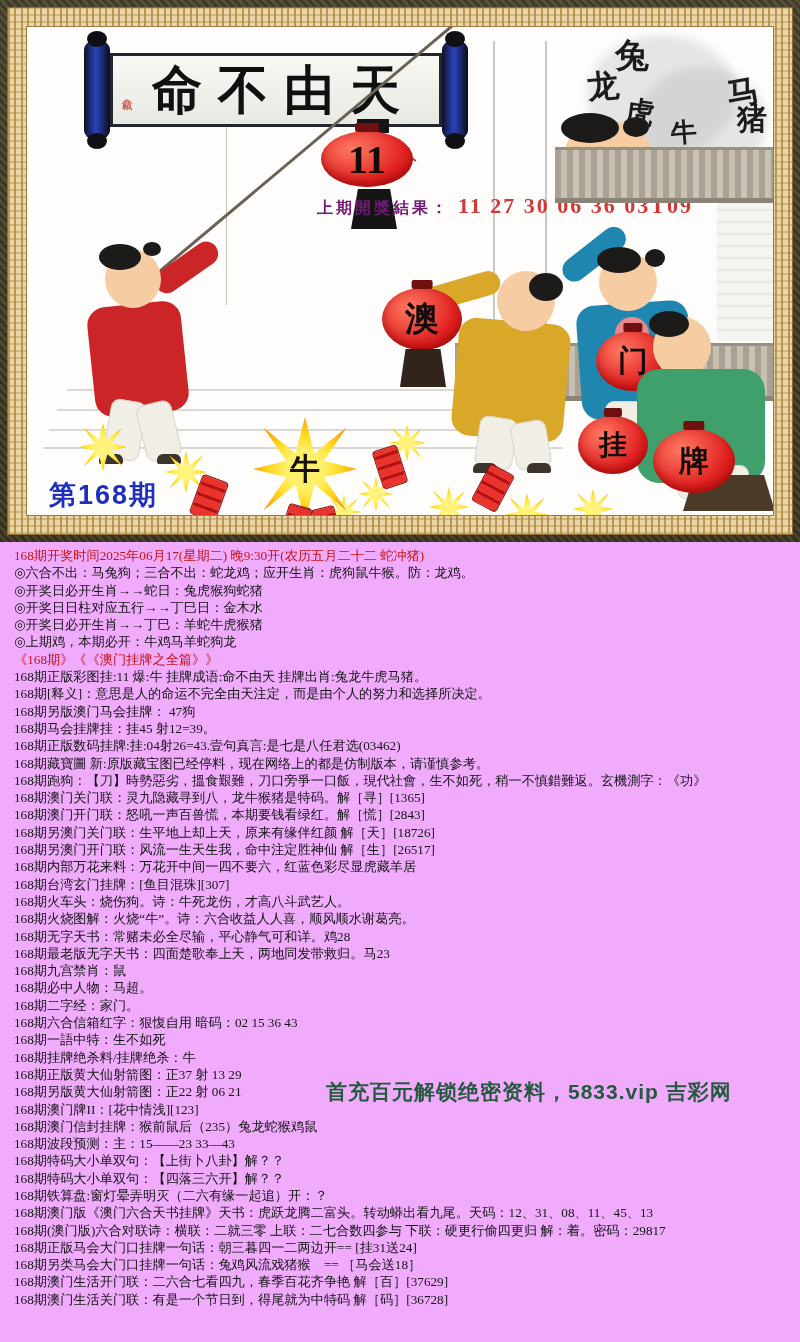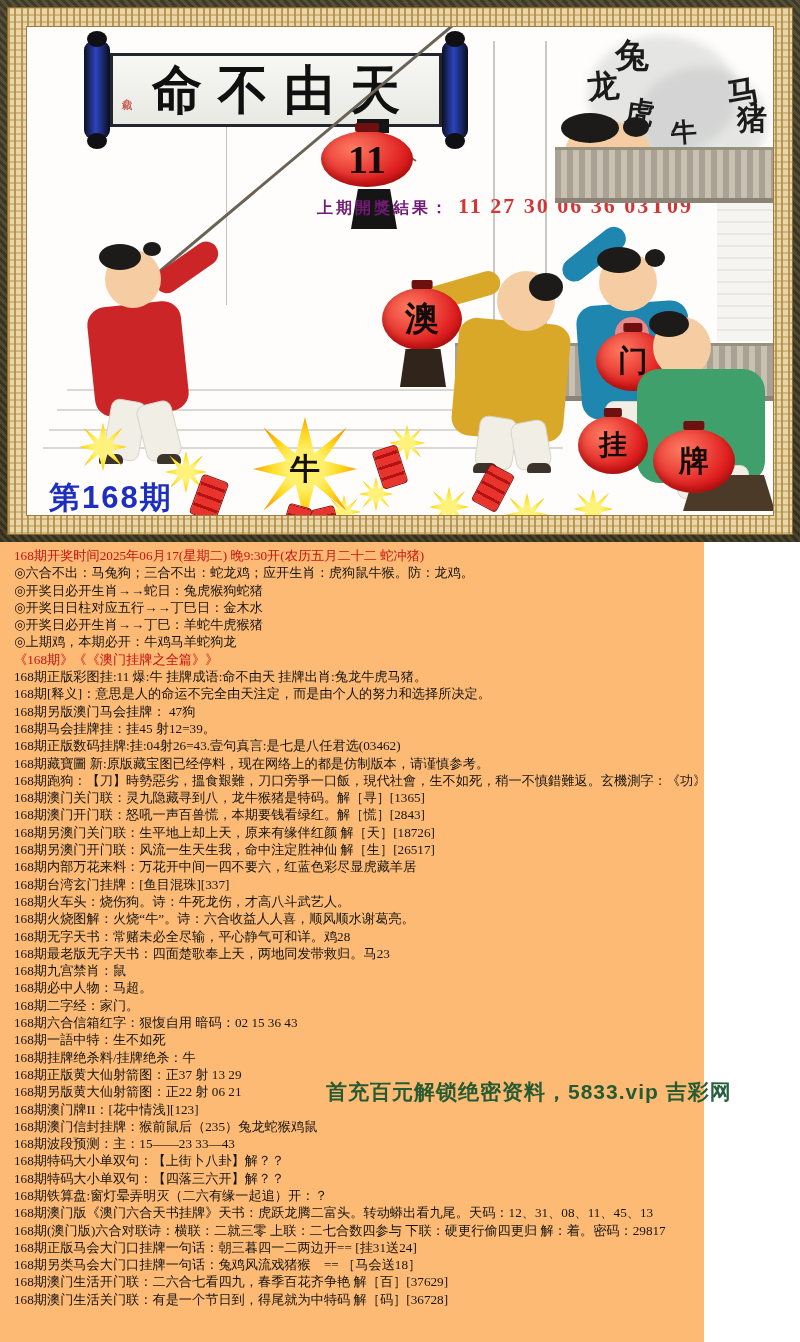--- a/index.html
+++ b/index.html
@@ -69,28 +69,28 @@
 
   
   .burst{position:absolute;background:radial-gradient(circle,#fff27a 0 28%,#ffdf1e 55%,#ffac00 78%,#ff7a00 100%);
     clip-path:polygon(50% 0%,59% 35%,90% 10%,68% 42%,100% 50%,68% 58%,90% 90%,59% 65%,50% 100%,41% 65%,10% 90%,32% 58%,0% 50%,32% 42%,10% 10%,41% 35%)}
   .burst.niu{display:flex;align-items:center;justify-content:center;font-weight:bold;font-size:30px;color:#151005;
     background:radial-gradient(circle,#fff06a 0 26%,#ffd81e 48%,#ff9c00 72%,#ff5400 100%)}
   .bundle{position:absolute;border-radius:4px;border:1px solid #8e0f0f;
     background:repeating-linear-gradient(0deg,#e8342c 0 8px,#b31212 8px 11px)}
 
   .issue{position:absolute;left:22px;top:450px;font-family:"Liberation Sans",sans-serif;
-    font-weight:bold;font-size:31px;color:#1e2fbe;letter-spacing:2px;
+    font-weight:bold;font-size:27px;color:#1e2fbe;letter-spacing:2px;
     text-shadow:-2px 0 #fff,2px 0 #fff,0 -2px #fff,0 2px #fff,2px 2px #fff,-2px -2px #fff}
   .result{position:absolute;left:290px;top:166px;display:flex;align-items:baseline;gap:8px;white-space:nowrap}
   .result .lab{font-size:16px;font-weight:bold;color:#701a75;letter-spacing:3px}
   .result .num{font-family:Liberation Serif, serif;font-size:22px;font-weight:bold;color:#d23737;letter-spacing:2px}
 
   
-  .textarea{position:absolute;left:0;top:542px;width:704px;height:800px;background:#fdba74;
+  .textarea{position:absolute;left:0;top:542px;width:800px;height:800px;background:#f0abfc;
     padding:5px 6px 0 14px;box-sizing:border-box;font-size:13.2px;line-height:17.3px;color:#141414}
   .tline{white-space:nowrap;overflow:hidden}
   .tline.red{color:#c41414}
   .watermark{position:absolute;left:326px;top:1078px;font-family:"Liberation Sans",sans-serif;
     font-weight:bold;font-size:21px;letter-spacing:1px;white-space:nowrap;opacity:.92}
 </style>
 </head>
 <body>
 
 <div class="frame">
@@ -226,21 +226,21 @@
     <div class="tline">168期另版澳门马会挂牌：  47狗</div>
     <div class="tline">168期马会挂牌挂：挂45 射12=39。</div>
     <div class="tline">168期正版数码挂牌:挂:04射26=43.壹句真言:是七是八任君选(03462)</div>
     <div class="tline">168期藏寶圖 新:原版藏宝图已经停料，现在网络上的都是仿制版本，请谨慎参考。</div>
     <div class="tline">168期跑狗：【刀】時勢惡劣，搵食艱難，刀口旁爭一口飯，現代社會，生不如死，稍一不慎錯難返。玄機測字：《功》</div>
     <div class="tline">168期澳门关门联：灵九隐藏寻到八，龙牛猴猪是特码。解［寻］[1365]</div>
     <div class="tline">168期澳门开门联：怒吼一声百兽慌，本期要钱看绿红。解［慌］[2843]</div>
     <div class="tline">168期另澳门关门联：生平地上却上天，原来有缘伴红颜 解［天］[18726]</div>
     <div class="tline">168期另澳门开门联：风流一生天生我，命中注定胜神仙 解［生］[26517]</div>
     <div class="tline">168期内部万花来料：万花开中间一四不要六，红蓝色彩尽显虎藏羊居</div>
-    <div class="tline">168期台湾玄门挂牌：[鱼目混珠][337]</div>
+    <div class="tline">168期台湾玄门挂牌：[鱼目混珠][307]</div>
     <div class="tline">168期火车头：烧伤狗。诗：牛死龙伤，才高八斗武艺人。</div>
     <div class="tline">168期火烧图解：火烧“牛”。诗：六合收益人人喜，顺风顺水谢葛亮。</div>
     <div class="tline">168期无字天书：常赌未必全尽输，平心静气可和详。鸡28</div>
     <div class="tline">168期最老版无字天书：四面楚歌奉上天，两地同发带救归。马23</div>
     <div class="tline">168期九宫禁肖：鼠</div>
     <div class="tline">168期必中人物：马超。</div>
     <div class="tline">168期二字经：家门。</div>
     <div class="tline">168期六合信箱红字：狠愎自用 暗码：02 15 36 43</div>
     <div class="tline">168期一語中特：生不如死</div>
     <div class="tline">168期挂牌绝杀料/挂牌绝杀：牛</div>

